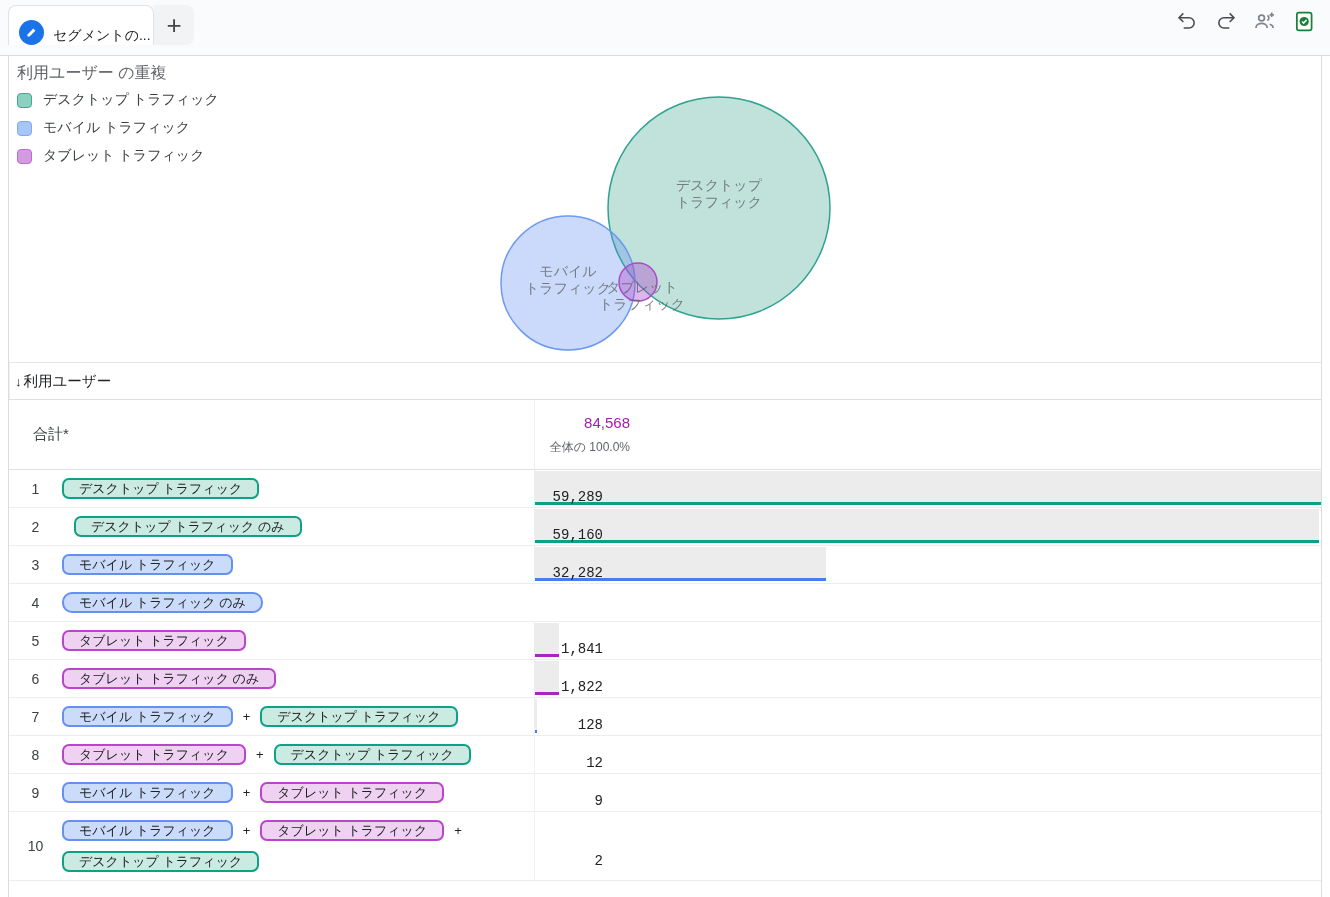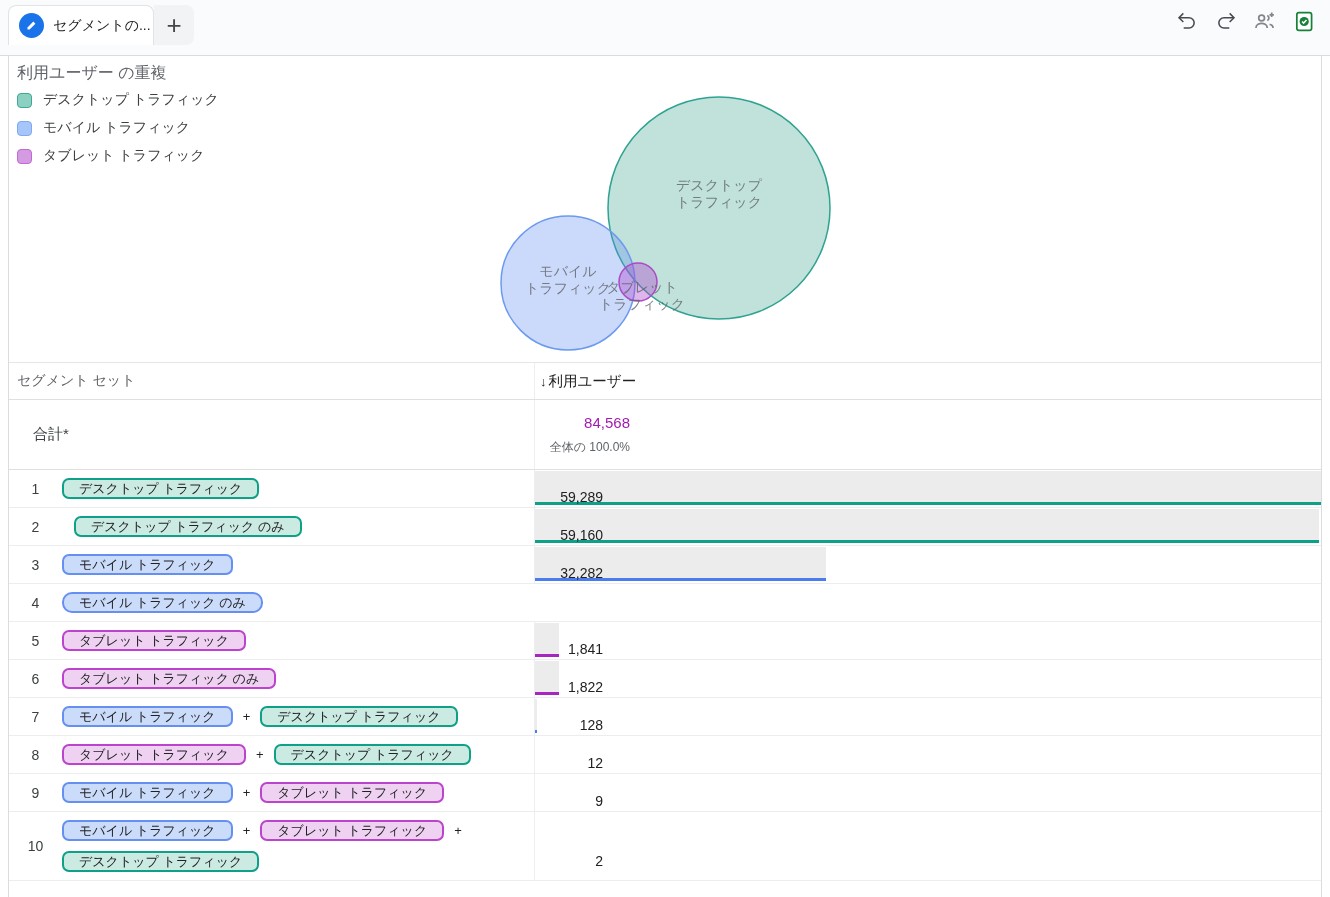--- a/index.html
+++ b/index.html
@@ -6,21 +6,21 @@
   html,body { margin:0; padding:0; }
   body {
     width:1330px; height:897px; position:relative; overflow:hidden;
     background:#fff; font-family:"Liberation Sans", sans-serif; color:#202124;
   }
   
   .topbar { position:absolute; left:0; top:0; width:1330px; height:56px;
     background:#fafbfc; border-bottom:1px solid #d9dce0; }
   .tab { position:absolute; left:8px; top:5px; width:146px; height:40px;
     background:#fff; border:1px solid #e1e3e6; border-bottom:none;
-    border-radius:8px 8px 0 0; display:flex; align-items:center; gap:9px;
+    border-radius:8px 8px 0 0; display:flex; align-items:flex-end; gap:9px;
     padding:0 10px; cursor:pointer; }
   .tab-avatar { width:25px; height:25px; border-radius:50%; background:#1a73e8;
     display:flex; align-items:center; justify-content:center; flex:0 0 auto; }
   .tab-label { font-size:14px; font-weight:500; color:#202124; white-space:nowrap; }
   .caret { width:0; height:0; border-left:5px solid transparent; border-right:5px solid transparent;
     border-top:5px solid #202124; margin-left:4px; }
   .plus-btn { position:absolute; left:154px; top:5px; width:40px; height:40px;
     background:#f1f3f4; border-radius:0 8px 8px 0; display:flex; align-items:center;
     justify-content:center; font-size:26px; font-weight:300; color:#444746; cursor:pointer; }
   .topbar-icons { position:absolute; right:14px; top:9px; display:flex; gap:15px; align-items:center; }
@@ -57,21 +57,21 @@
     font-size:14px; color:#3c4043; }
   .cell-seg { width:472px; display:flex; align-items:center; flex-wrap:wrap;
     gap:10px 8px; padding:8px 0; }
   .chip { height:21px; display:inline-flex; align-items:center; padding:0 15px;
     border-radius:7px; border:2px solid; font-size:13px; color:#202124; white-space:nowrap; }
   .plus-sep { font-size:13px; color:#202124; margin:0 2px; }
   .cell-val { flex:1; position:relative; border-left:1px solid #eceef0; }
   .bar { position:absolute; left:0; top:1px; bottom:2px; background:#ececed;
     border-bottom:3px solid transparent; }
   .val { position:absolute; left:0; top:16px; bottom:0; width:68px; display:flex;
-    align-items:center; justify-content:flex-end; font-size:14px; color:#202124; }
+    align-items:center; justify-content:flex-end; font-size:14px; color:#202124;font-family:Liberation Mono, monospace; }
   .trow.tall .val { align-items:flex-end; padding-bottom:11px; }
 </style>
 </head>
 <body>
 
 <div class="topbar">
   <div class="tab">
     <span class="tab-avatar">
       <svg width="13" height="13" viewBox="0 0 13 13">
           <path d="M2.5 8.4 L8.3 2.6 l2.1 2.1 L4.6 10.5 H2.5 Z" fill="#fff"></path>
@@ -136,21 +136,20 @@
         </li>
         <li>
           <span class="sw" style="background: rgb(212, 155, 226); border-color: rgb(192, 106, 210);"></span>
           <span class="legend-label">タブレット トラフィック</span>
         </li>
       </ul>
   </div>
 
   <div>
     <div class="thead">
-      <div class="th-left">セグメント セット</div>
       <div class="th-right">
         <span class="sort-arrow">↓</span>
         <span>利用ユーザー</span>
       </div>
     </div>
     <div class="total-row">
       <div class="cell-left">合計*</div>
       <div class="cell-right">
         <div class="tot">
           <div class="tot-v">84,568</div>

